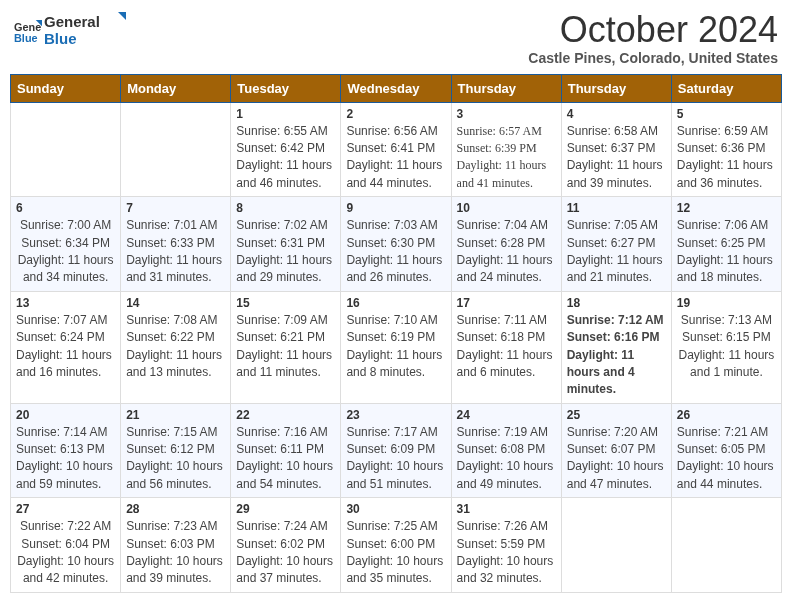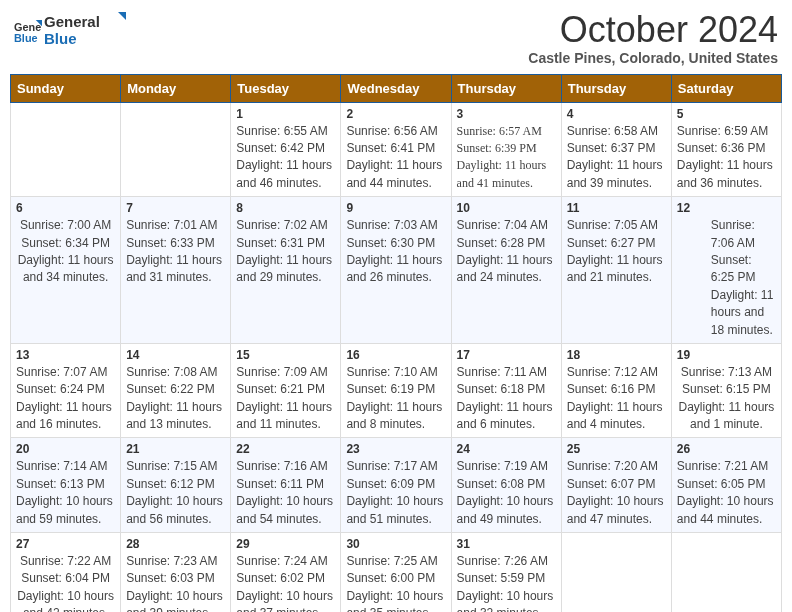--- a/index.html
+++ b/index.html
@@ -187,21 +187,21 @@
 Daylight: 11 hours and 24 minutes.</div>
         </td>
         <td>
           <span class="day-num">11</span>
           <div class="day-info" style="white-space: pre-line;">Sunrise: 7:05 AM
 Sunset: 6:27 PM
 Daylight: 11 hours and 21 minutes.</div>
         </td>
         <td>
           <span class="day-num">12</span>
-          <div class="day-info" style="white-space: pre-line; margin-left: 34px;">Sunrise: 7:06 AM
+          <div class="day-info" style="white-space: pre-line;">Sunrise: 7:06 AM
 Sunset: 6:25 PM
 Daylight: 11 hours and 18 minutes.</div>
         </td>
       </tr>
       <tr>
         <td>
           <span class="day-num">13</span>
           <div class="day-info" style="white-space: pre-line;">Sunrise: 7:07 AM
 Sunset: 6:24 PM
 Daylight: 11 hours and 16 minutes.</div>
@@ -225,21 +225,21 @@
 Daylight: 11 hours and 8 minutes.</div>
         </td>
         <td>
           <span class="day-num">17</span>
           <div class="day-info" style="white-space: pre-line;">Sunrise: 7:11 AM
 Sunset: 6:18 PM
 Daylight: 11 hours and 6 minutes.</div>
         </td>
         <td>
           <span class="day-num">18</span>
-          <div class="day-info" style="white-space: pre-line;">Sunrise: 7:12 AM
+          <div class="day-info" style="white-space: pre-line; font-weight: bold;">Sunrise: 7:12 AM
 Sunset: 6:16 PM
 Daylight: 11 hours and 4 minutes.</div>
         </td>
         <td>
           <span class="day-num">19</span>
           <div class="day-info" style="white-space: pre-line; text-align: center;">Sunrise: 7:13 AM
 Sunset: 6:15 PM
 Daylight: 11 hours and 1 minute.</div>
         </td>
       </tr>

